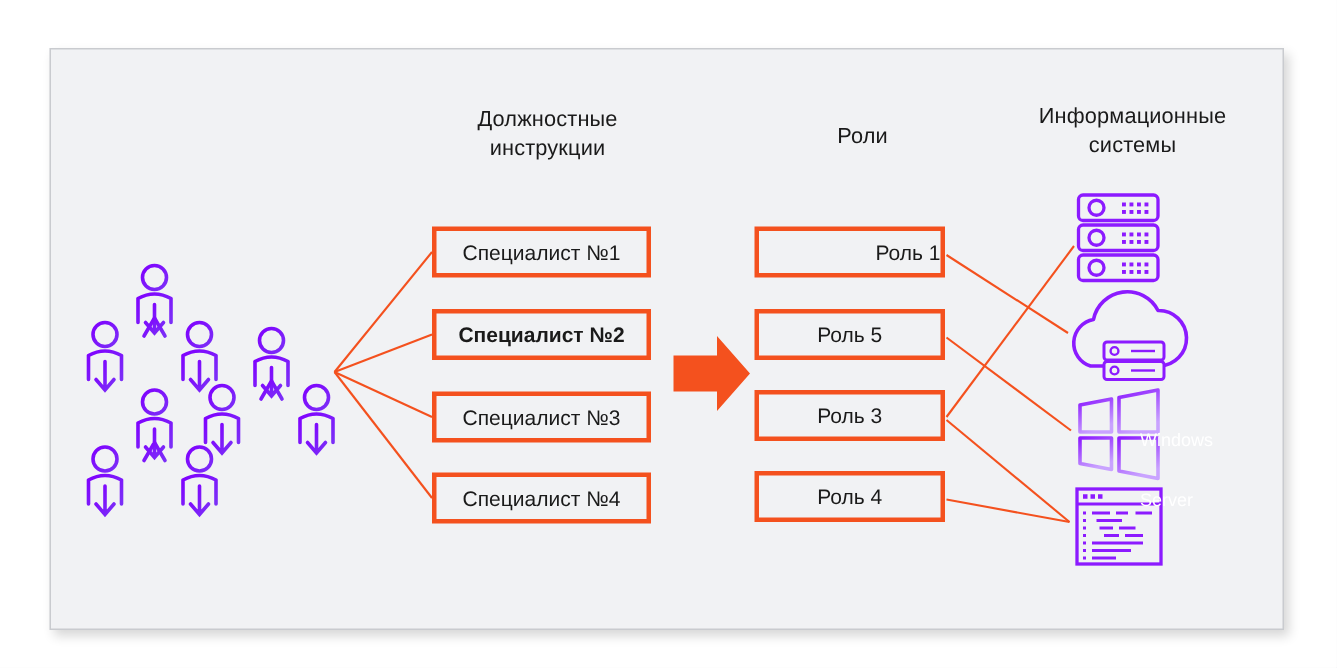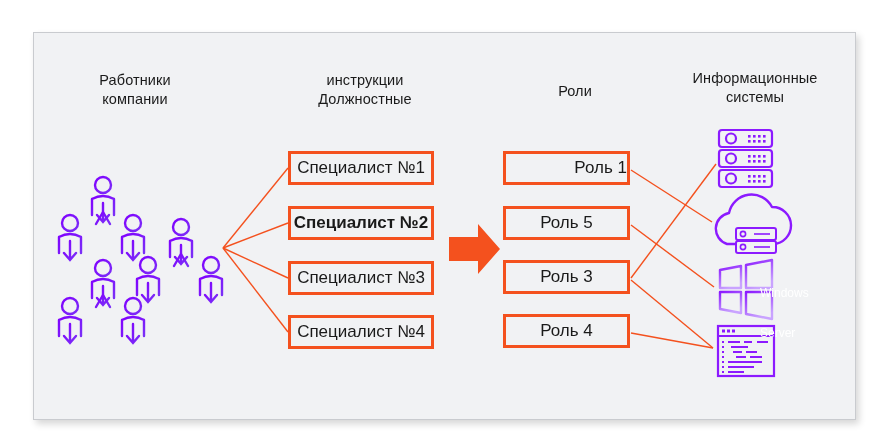--- a/index.html
+++ b/index.html
@@ -48,21 +48,21 @@
   #title-jobdesc   { left: 275px; top: 71px; width: 180px; }
   #title-roles     { left: 500px; top: 82px; width: 150px; }
   #title-infosys   { left: 660px; top: 69px; width: 190px; }
 
   
   .obox {
     position: absolute;
     border: 3px solid #f4511e;
     background: #f1f2f4;
     box-sizing: border-box;
-    font-size: 17px;
+    font-size: 14px;
     color: #1a1a1a;
     display: flex;
     align-items: center;
     justify-content: center;
   }
   .spec-box { left: 288px; width: 146px; height: 34px; }
   .role-box { left: 503px; width: 127px; height: 34px; }
 
   .sb0 { top: 151px; } .sb1 { top: 206px; font-weight: bold; }
   .sb2 { top: 261px; } .sb3 { top: 315px; }
@@ -251,27 +251,23 @@
         <line x1="722" y1="362" x2="724" y2="362"></line>
         <line x1="728" y1="362" x2="762" y2="362"></line>
         <line x1="722" y1="367" x2="724" y2="367"></line>
         <line x1="728" y1="367" x2="754" y2="367"></line>
         <line x1="722" y1="372" x2="724" y2="372"></line>
         <line x1="728" y1="372" x2="744" y2="372"></line>
       </g>
     </g>
   </svg>
 
-  <div class="col-title" id="title-workers">
-    <div>Работники</div>
-    <div>компании</div>
-  </div>
   <div class="col-title" id="title-jobdesc">
+    <div>Должностные</div>
     <div>инструкции</div>
-    <div>Должностные</div>
   </div>
   <div class="col-title" id="title-roles">
     <div>Роли</div>
   </div>
   <div class="col-title" id="title-infosys">
     <div>Информационные</div>
     <div>системы</div>
   </div>
 
   <div class="obox spec-box sb0">

